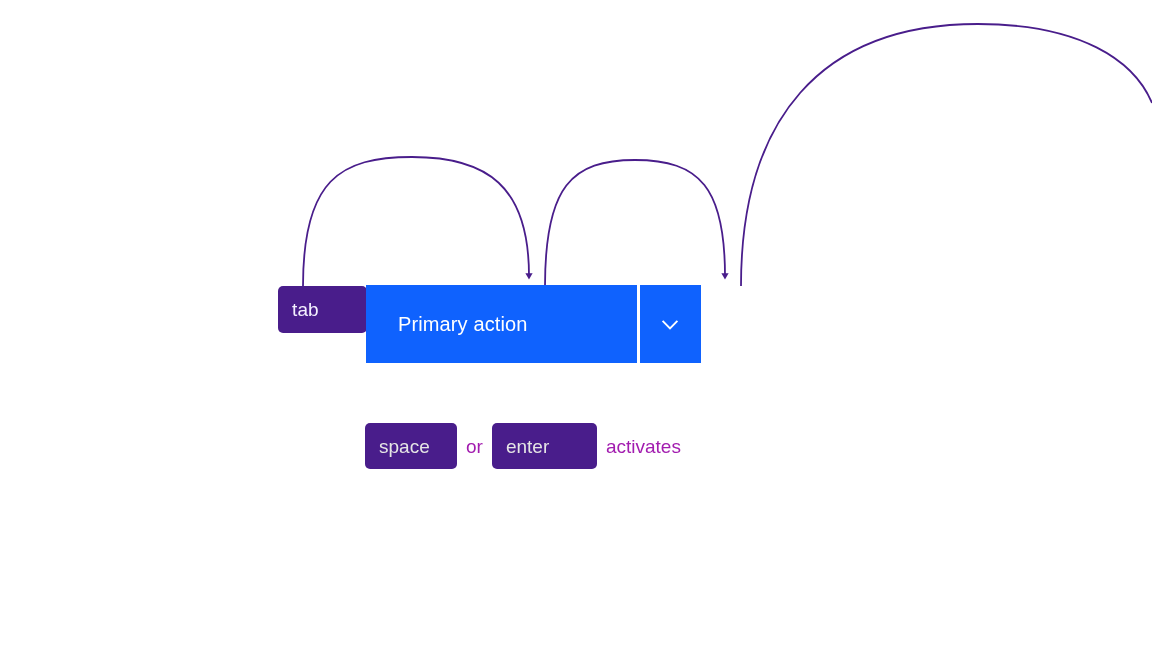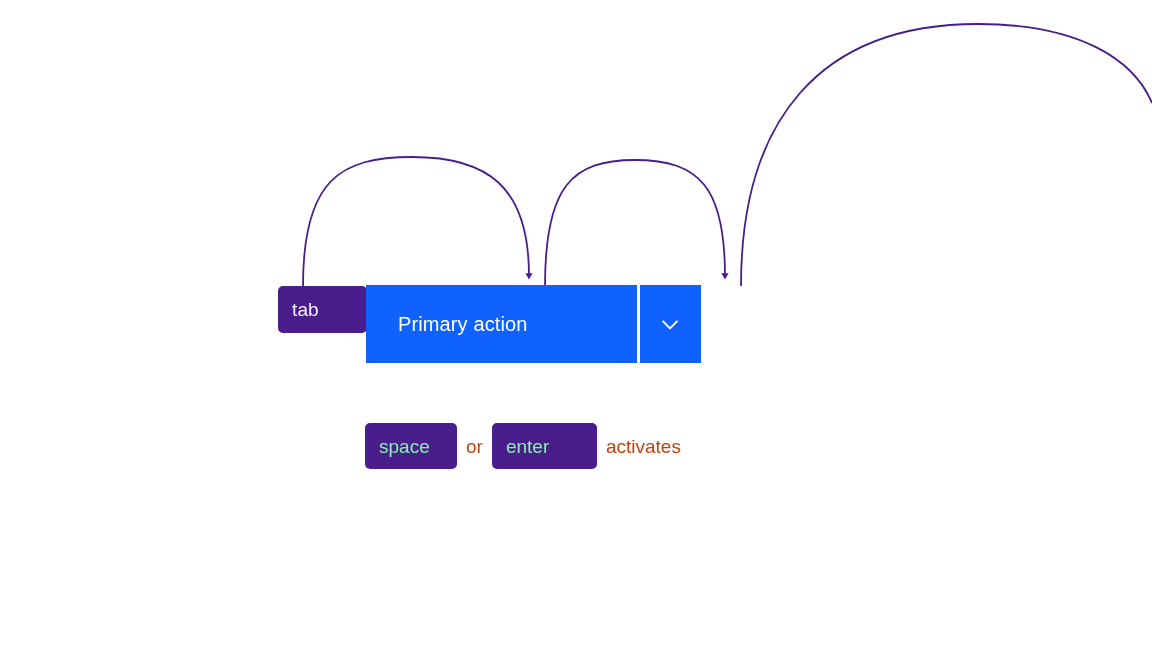--- a/index.html
+++ b/index.html
@@ -122,34 +122,34 @@
     display: flex;
     align-items: center;
     white-space: nowrap;
   }
 
   #activation-hint .key-tag-inline {
     position: relative;
     display: inline-flex;
     align-items: center;
     background: #491d8b;
-    color: #86efac;
+    color: #e5e5e5;
     border-radius: 5px;
     font-size: 19px;
     line-height: 1;
     height: 46px;
     padding: 0 14px;
     box-sizing: border-box;
   }
 
   #tag-space { width: 92px; }
   #tag-enter { width: 105px; }
 
   .hint-word {
-    color: #c2410c;
+    color: #a21caf;
     font-size: 19px;
     line-height: 1;
     padding: 0 9px;
   }
 
   #hint-activates { padding-left: 9px; padding-right: 0; }
 </style>
 </head>
 <body>
 

